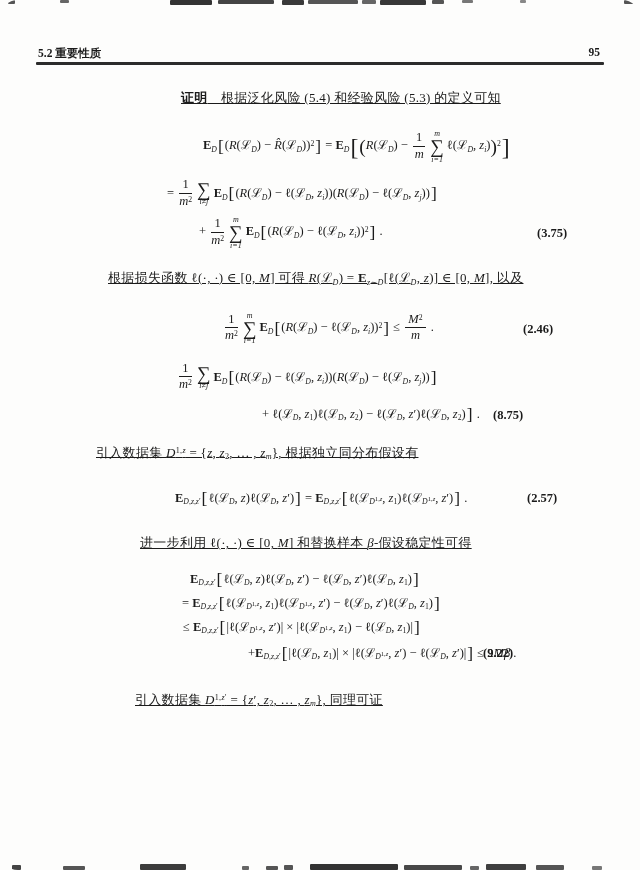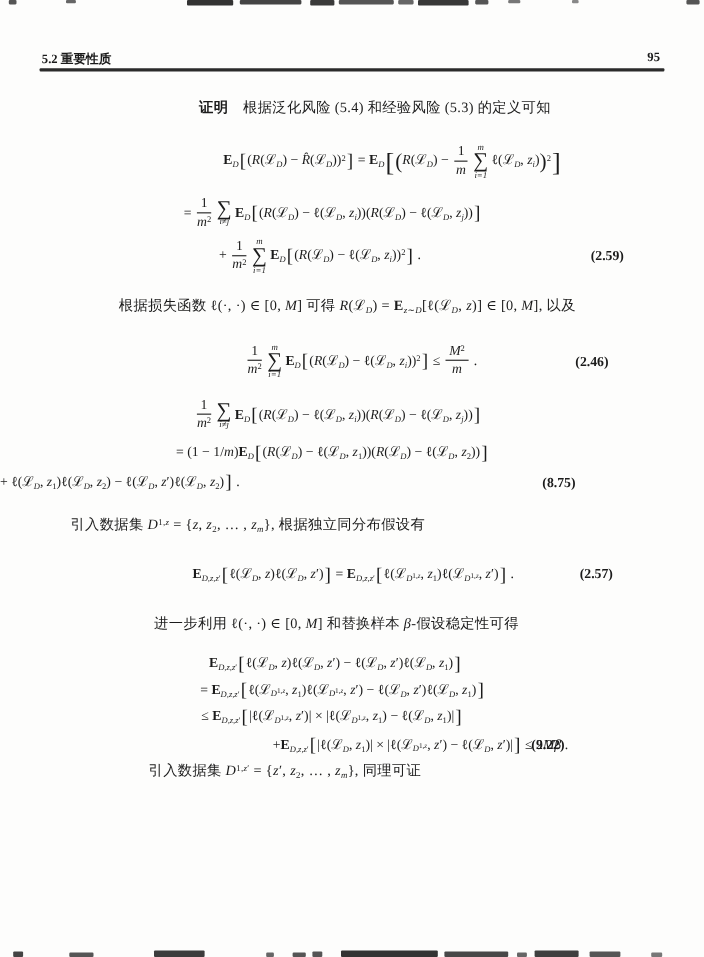--- a/index.html
+++ b/index.html
@@ -1,28 +1,28 @@
 <!DOCTYPE html>
 <html><head>
 <meta charset="utf-8">
 <style>
   html,body{margin:0;padding:0;}
   body{background:#fdfdfc;font-family:"Liberation Serif","DejaVu Serif",serif;}
-  #page{position:relative;width:640px;height:870px;background:#fdfdfc;overflow:hidden;color:#1b1b1b;}
+  #page{position:relative;width:640px;height:870px;background:#fdfdfc;overflow:hidden;color:#1b1b1b;border-radius:18px;}
 
   
   .hdr{position:absolute;top:46px;left:38px;right:40px;display:flex;justify-content:space-between;
        font-family:"Liberation Serif","DejaVu Serif",serif;font-size:11.5px;font-weight:bold;color:#1a1a1a;}
   .rule{position:absolute;top:62px;left:36px;right:36px;height:3px;background:#2b2b2b;border-radius:1px;}
 
   
   #page-body{position:absolute;left:0;right:0;top:0;bottom:0;overflow:hidden;}
   .blk{position:relative;width:100%;}
   .para{font-size:13px;line-height:19px;letter-spacing:0.3px;}
-  .para .c{display:inline-block;}
+  .para .c{display:inline-block;text-decoration:underline;}
   .eq{display:flex;align-items:center;font-size:12.5px;}
   .eq .c{display:inline-block;white-space:nowrap;}
   .num{position:absolute;top:50%;transform:translateY(-50%);font-size:12.5px;font-weight:600;}
 
   i{font-style:italic;}
   b{font-weight:700;}
   sub{font-size:0.62em;vertical-align:-0.35em;}
   sup{font-size:0.62em;vertical-align:0.45em;}
   sub sup{font-size:0.85em;vertical-align:0.4em;}
 
@@ -42,29 +42,29 @@
   .m1{margin-top:88px}.m1 .c{margin-left:181px}
   .m2{margin-top:17px}.m2 .c{margin-left:203px}
   .m3{margin-top:11px}.m3 .c{margin-left:167px}
   .m4{margin-top:5px}.m4 .c{margin-left:199px}
   .m5{margin-top:12px}.m5 .c{margin-left:108px}
   .m6{margin-top:14px}.m6 .c{margin-left:223px}
   .m7{margin-top:17px}.m7 .c{margin-left:148px}
   .m8{margin-top:2px}.m8 .c{margin-left:177px}
   .m9{margin-top:0}.m9 .c{margin-left:160px}
   .m10{margin-top:1px}.m10 .c{margin-left:160px}
-  .m11{margin-top:3px}.m11 .c{}
-  .m12{margin-top:14px}.m12 .c{margin-left:64px}
+  .m11{margin-top:3px}.m11 .c{margin-left:262px}
+  .m12{margin-top:14px}.m12 .c{margin-left:96px}
   .m13{margin-top:20px}.m13 .c{margin-left:175px}
   .m14{margin-top:23px}.m14 .c{margin-left:140px}
   .m15{margin-top:15px}.m15 .c{margin-left:190px}
   .m16{margin-top:0}.m16 .c{margin-left:182px}
   .m17{margin-top:0}.m17 .c{margin-left:183px}
   .m18{margin-top:2px}.m18 .c{margin-left:248px}
-  .m19{}.m19 .c{margin-left:135px}
+  .m19{margin-top:23px}.m19 .c{margin-left:135px}
   .m4 .num{left:537px}.m6 .num{left:523px}.m11 .num{left:493px}.m13 .num{left:527px}.m18 .num{left:483px}
 
   
   .art{position:absolute;border-radius:1px;}
 </style>
 </head>
 <body>
 
 <div id="page">
 
@@ -103,39 +103,36 @@
             <span class="sg">∑</span>
             <span class="sl"><i>i</i>≠<i>j</i></span>
           </span><b>E</b><sub><i>D</i></sub><span class="bb">[</span>(<i>R</i>(ℒ<sub><i>D</i></sub>) − ℓ(ℒ<sub><i>D</i></sub>, <i>z</i><sub><i>i</i></sub>))(<i>R</i>(ℒ<sub><i>D</i></sub>) − ℓ(ℒ<sub><i>D</i></sub>, <i>z</i><sub><i>j</i></sub>))<span class="bb">]</span></span>
       </div>
       <div class="blk eq m4">
         <span class="c">+ <span class="frac"><span class="fn">1</span><span class="fd"><i>m</i><sup>2</sup></span></span><span class="sum">
             <span class="sl"><i>m</i></span>
             <span class="sg">∑</span>
             <span class="sl"><i>i</i>=1</span>
           </span><b>E</b><sub><i>D</i></sub><span class="bb">[</span>(<i>R</i>(ℒ<sub><i>D</i></sub>) − ℓ(ℒ<sub><i>D</i></sub>, <i>z</i><sub><i>i</i></sub>))<sup>2</sup><span class="bb">]</span> .</span>
-        <span class="num">(2.59)</span>
+        <span class="num">(3.75)</span>
       </div>
       <div class="blk para m5"><span class="c">根据损失函数 ℓ(·, ·) ∈ [0, <i>M</i>] 可得 <i>R</i>(ℒ<sub><i>D</i></sub>) = <b>E</b><sub><i>z</i>∼<i>D</i></sub>[ℓ(ℒ<sub><i>D</i></sub>, <i>z</i>)] ∈ [0, <i>M</i>], 以及</span></div>
       <div class="blk eq m6">
         <span class="c"><span class="frac"><span class="fn">1</span><span class="fd"><i>m</i><sup>2</sup></span></span><span class="sum">
             <span class="sl"><i>m</i></span>
             <span class="sg">∑</span>
             <span class="sl"><i>i</i>=1</span>
           </span><b>E</b><sub><i>D</i></sub><span class="bb">[</span>(<i>R</i>(ℒ<sub><i>D</i></sub>) − ℓ(ℒ<sub><i>D</i></sub>, <i>z</i><sub><i>i</i></sub>))<sup>2</sup><span class="bb">]</span> ≤ <span class="frac"><span class="fn"><i>M</i><sup>2</sup></span><span class="fd"><i>m</i></span></span> .</span>
         <span class="num">(2.46)</span>
       </div>
       <div class="blk eq m8">
         <span class="c"><span class="frac"><span class="fn">1</span><span class="fd"><i>m</i><sup>2</sup></span></span><span class="sum">
             <span class="sg">∑</span>
             <span class="sl"><i>i</i>≠<i>j</i></span>
           </span><b>E</b><sub><i>D</i></sub><span class="bb">[</span>(<i>R</i>(ℒ<sub><i>D</i></sub>) − ℓ(ℒ<sub><i>D</i></sub>, <i>z</i><sub><i>i</i></sub>))(<i>R</i>(ℒ<sub><i>D</i></sub>) − ℓ(ℒ<sub><i>D</i></sub>, <i>z</i><sub><i>j</i></sub>))<span class="bb">]</span></span>
-      </div>
-      <div class="blk eq m9">
-        <span class="c">= (1 − 1/<i>m</i>)<b>E</b><sub><i>D</i></sub><span class="bb">[</span>(<i>R</i>(ℒ<sub><i>D</i></sub>) − ℓ(ℒ<sub><i>D</i></sub>, <i>z</i><sub>1</sub>))(<i>R</i>(ℒ<sub><i>D</i></sub>) − ℓ(ℒ<sub><i>D</i></sub>, <i>z</i><sub>2</sub>))<span class="bb">]</span></span>
       </div>
       <div class="blk eq m11">
         <span class="c">+ ℓ(ℒ<sub><i>D</i></sub>, <i>z</i><sub>1</sub>)ℓ(ℒ<sub><i>D</i></sub>, <i>z</i><sub>2</sub>) − ℓ(ℒ<sub><i>D</i></sub>, <i>z</i>′)ℓ(ℒ<sub><i>D</i></sub>, <i>z</i><sub>2</sub>)<span class="bb">]</span> .</span>
         <span class="num">(8.75)</span>
       </div>
       <div class="blk para m12"><span class="c">引入数据集 <i>D</i><sup>1,<i>z</i></sup> = {<i>z</i>, <i>z</i><sub>2</sub>, … , <i>z</i><sub><i>m</i></sub>}, 根据独立同分布假设有</span></div>
       <div class="blk eq m13">
         <span class="c"><b>E</b><sub><i>D</i>,<i>z</i>,<i>z</i>′</sub><span class="bb">[</span>ℓ(ℒ<sub><i>D</i></sub>, <i>z</i>)ℓ(ℒ<sub><i>D</i></sub>, <i>z</i>′)<span class="bb">]</span> = <b>E</b><sub><i>D</i>,<i>z</i>,<i>z</i>′</sub><span class="bb">[</span>ℓ(ℒ<sub><i>D</i><sup>1,<i>z</i></sup></sub>, <i>z</i><sub>1</sub>)ℓ(ℒ<sub><i>D</i><sup>1,<i>z</i></sup></sub>, <i>z</i>′)<span class="bb">]</span> .</span>
         <span class="num">(2.57)</span>
       </div>

